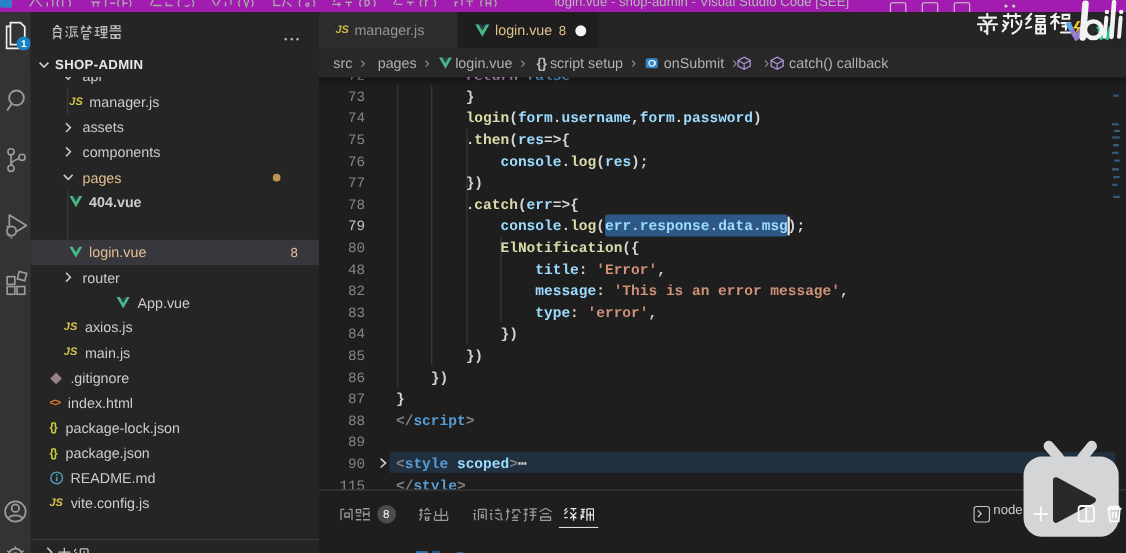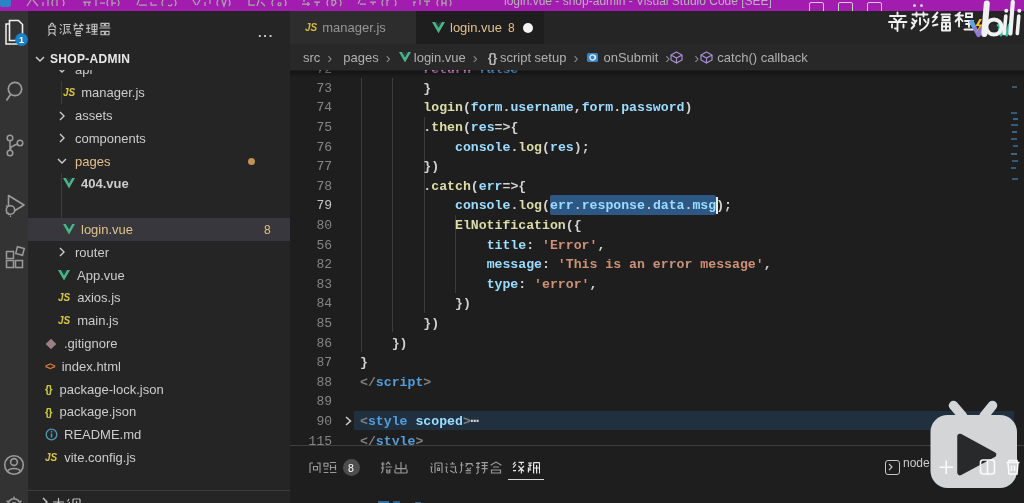--- a/index.html
+++ b/index.html
@@ -196,21 +196,21 @@
         </svg>
       <span style="margin-left:6px;">login.vue</span>
       <span class="abs" style="left:236px;font-size:12px;color:#e2c08d;">8</span>
     </div>
     <div class="row" style="top:230px;">
       <svg style="margin-left:28px" width="12" height="12" viewBox="0 0 12 12">
           <path d="M4 2 L8 6 L4 10" stroke="#cccccc" stroke-width="1.4" fill="none"></path>
         </svg>
       <span style="margin-left:7px;">router</span>
     </div>
-    <div class="row" style="top:252.8px;">
+    <div class="row" style="top:252.8px;padding-left:48px;">
       <svg style="margin-left:30px" width="12" height="11" viewBox="0 0 12 11">
           <path d="M0 0 L2.9 0 L6 5.2 L9.1 0 L12 0 L6 10.4 Z" fill="#48b784"></path>
           <path d="M2.9 0 L6 5.2 L9.1 0 L7.3 0 L6 2.2 L4.7 0 Z" fill="#2c3e50"></path>
         </svg>
       <span style="margin-left:7px;">App.vue</span>
     </div>
     <div class="row" style="top:275.6px;">
       <span style="margin-left:30px;font-size:10px;font-weight:bold;color:#d4c54b;font-style:italic;">JS</span>
       <span style="margin-left:7px;">axios.js</span>
     </div>
@@ -281,21 +281,21 @@
     <div id="gutter">
       <div class="abs ln" style="left:0;top:49.2px;width:42px;">72</div>
       <div class="abs ln" style="left:0;top:67.8px;width:42px;">73</div>
       <div class="abs ln" style="left:0;top:87.4px;width:42px;">74</div>
       <div class="abs ln" style="left:0;top:107px;width:42px;">75</div>
       <div class="abs ln" style="left:0;top:126.6px;width:42px;">76</div>
       <div class="abs ln" style="left:0;top:146.2px;width:42px;">77</div>
       <div class="abs ln" style="left:0;top:165.8px;width:42px;">78</div>
       <div class="abs ln" style="left:0;top:185.4px;width:42px;color:#c6c6c6;">79</div>
       <div class="abs ln" style="left:0;top:205px;width:42px;">80</div>
-      <div class="abs ln" style="left:0;top:224.6px;width:42px;">56</div>
+      <div class="abs ln" style="left:0;top:224.6px;width:42px;">48</div>
       <div class="abs ln" style="left:0;top:244.2px;width:42px;">82</div>
       <div class="abs ln" style="left:0;top:263.8px;width:42px;">83</div>
       <div class="abs ln" style="left:0;top:283.4px;width:42px;">84</div>
       <div class="abs ln" style="left:0;top:303px;width:42px;">85</div>
       <div class="abs ln" style="left:0;top:322.6px;width:42px;">86</div>
       <div class="abs ln" style="left:0;top:342.2px;width:42px;">87</div>
       <div class="abs ln" style="left:0;top:361.8px;width:42px;">88</div>
       <div class="abs ln" style="left:0;top:381.4px;width:42px;">89</div>
       <div class="abs ln" style="left:0;top:401px;width:42px;">90</div>
       <div class="abs ln" style="left:0;top:420.6px;width:42px;">115</div>

